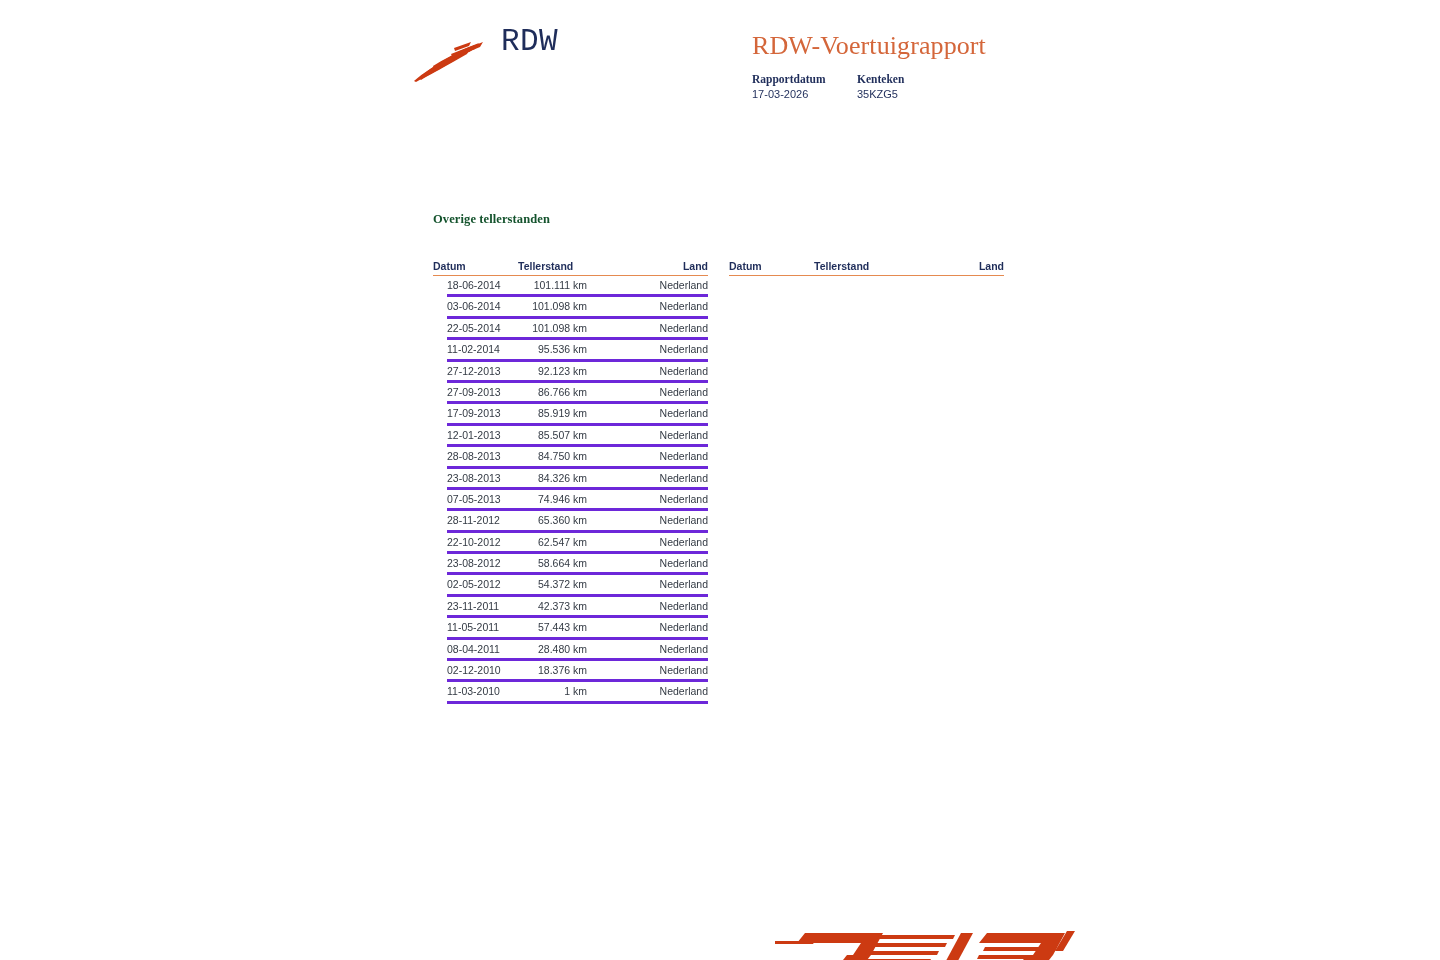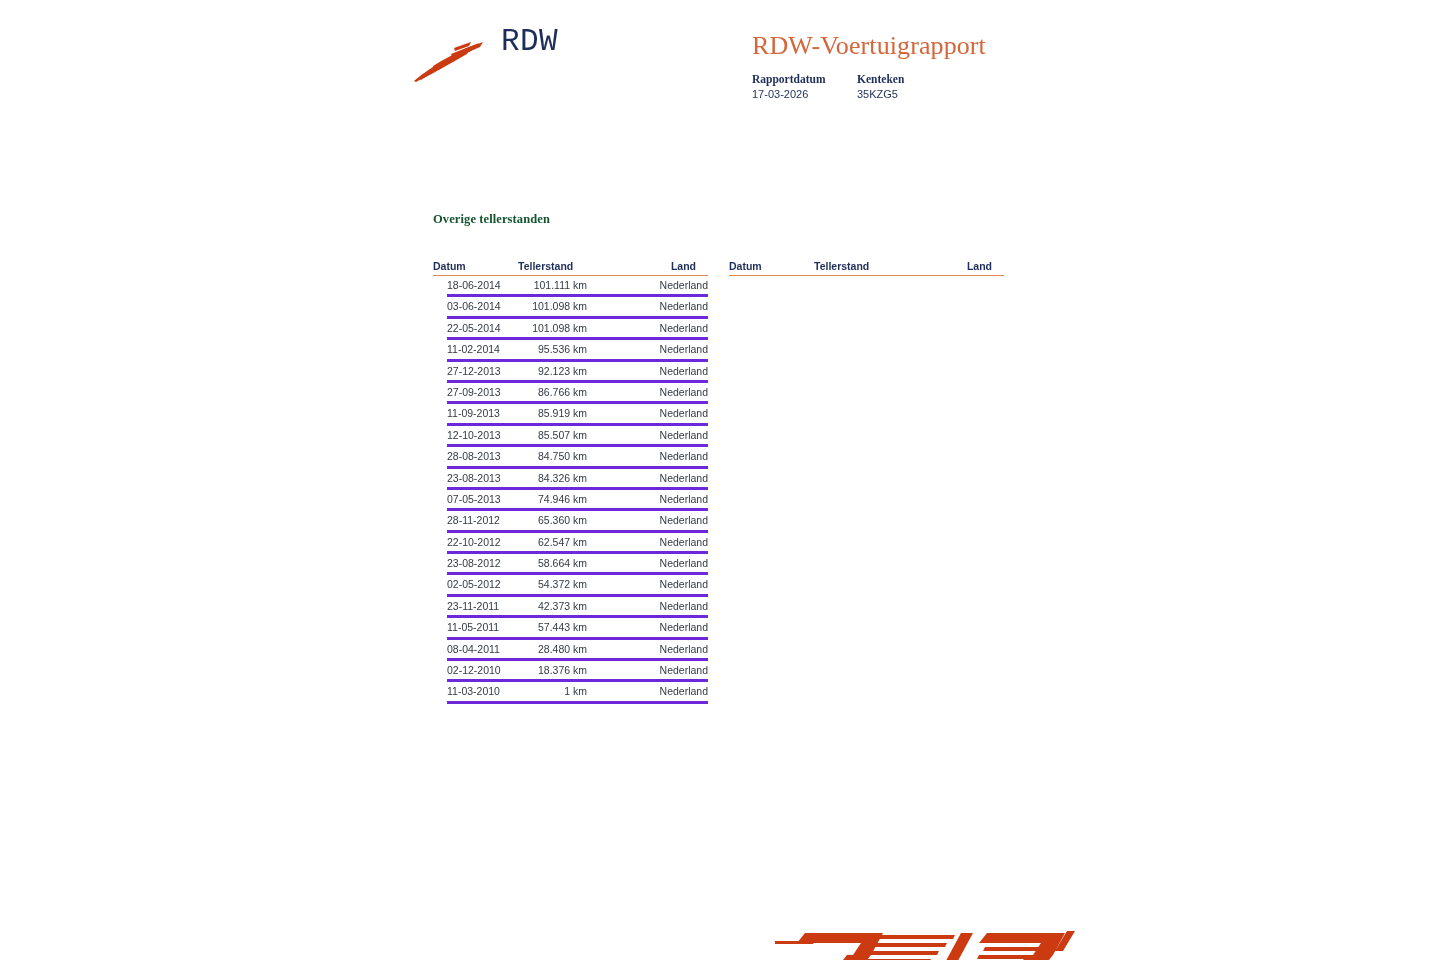--- a/index.html
+++ b/index.html
@@ -135,21 +135,21 @@
     position: absolute;
     bottom: 3px;
     font-family: "Liberation Sans", sans-serif;
     font-size: 10.5px;
     font-weight: bold;
     color: #1f2d5a;
     white-space: nowrap;
   }
   .th.datum { left: 0px; text-align: left; }
   .th.teller { left: 85px; text-align: left; }
-  .th.land { right: 12px; text-align: right; margin-top: 28px; }
+  .th.land { right: 0px; text-align: right; margin-top: 28px; }
 
   .row {
     position: relative;
     height: 18.4px;
     border-bottom: 3px solid #6d28d9;
     margin-left: 14px;
   }
   .cell {
     position: absolute;
     top: 3px;
@@ -266,26 +266,26 @@
             <div class="cell datum">27-12-2013</div>
             <div class="cell teller">92.123 km</div>
             <div class="cell land">Nederland</div>
           </div>
           <div class="row">
             <div class="cell datum">27-09-2013</div>
             <div class="cell teller">86.766 km</div>
             <div class="cell land">Nederland</div>
           </div>
           <div class="row">
-            <div class="cell datum">11-09-2013</div>
+            <div class="cell datum">17-09-2013</div>
             <div class="cell teller">85.919 km</div>
             <div class="cell land">Nederland</div>
           </div>
           <div class="row">
-            <div class="cell datum">12-10-2013</div>
+            <div class="cell datum">12-01-2013</div>
             <div class="cell teller">85.507 km</div>
             <div class="cell land">Nederland</div>
           </div>
           <div class="row">
             <div class="cell datum">28-08-2013</div>
             <div class="cell teller">84.750 km</div>
             <div class="cell land">Nederland</div>
           </div>
           <div class="row">
             <div class="cell datum">23-08-2013</div>

